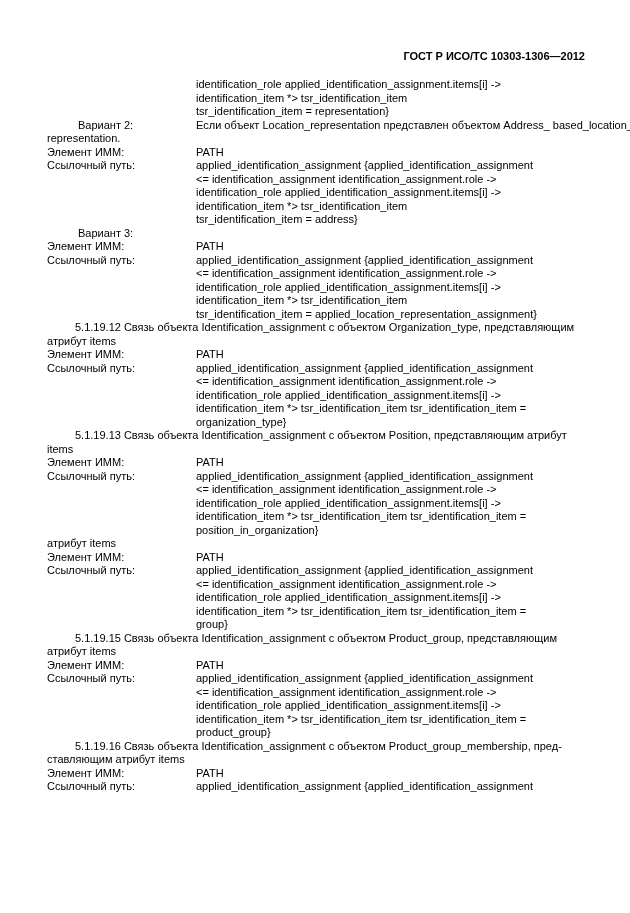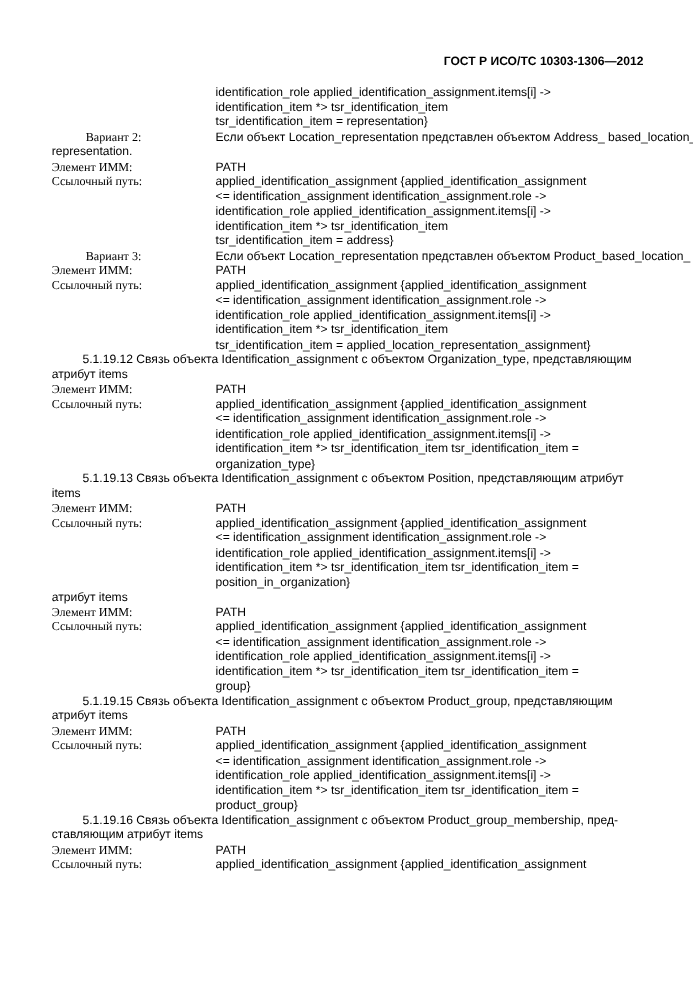--- a/index.html
+++ b/index.html
@@ -27,21 +27,21 @@
   .doc {
     position: absolute;
     left: 47px;
     top: 78px;
     width: 538px;
     font-size: 11px;
     line-height: 13.5px;
   }
 
   .row { display: flex; align-items: flex-start; }
-  .label-col { width: 101px; flex: 0 0 101px; white-space: nowrap; font-family: Liberation Serif, serif; }
+  .label-col { width: 101px; flex: 0 0 101px; white-space: nowrap; }
   .label-col.indented { padding-left: 31px; }
   .content-col { flex: 1 1 auto; min-width: 0; margin-left: 48px; }
   .line { white-space: nowrap; }
   .full { white-space: nowrap; }
   .indent-first { padding-left: 28px; }
   .b { font-weight: normal; }
 
   .page-number {
     position: absolute;
     top: 824px;
@@ -78,21 +78,20 @@
         <div class="content-col">
           <div class="line">applied_identification_assignment {applied_identification_assignment</div>
           <div class="line">&lt;= identification_assignment identification_assignment.role -&gt;</div>
           <div class="line">identification_role applied_identification_assignment.items[i] -&gt;</div>
           <div class="line">identification_item *&gt; tsr_identification_item</div>
           <div class="line">tsr_identification_item = address}</div>
         </div>
       </div>
       <div class="row">
         <div class="label-col indented">Вариант 3:</div>
-        <div class="content-col line"><span>Если объект </span><span class="b">Location_representation</span><span> представлен объектом </span><span class="b">Product_based_location_</span></div>
       </div>
       <div class="row">
         <div class="label-col">Элемент ИММ:</div>
         <div class="content-col line">PATH</div>
       </div>
       <div class="row">
         <div class="label-col">Ссылочный путь:</div>
         <div class="content-col">
           <div class="line">applied_identification_assignment {applied_identification_assignment</div>
           <div class="line">&lt;= identification_assignment identification_assignment.role -&gt;</div>

